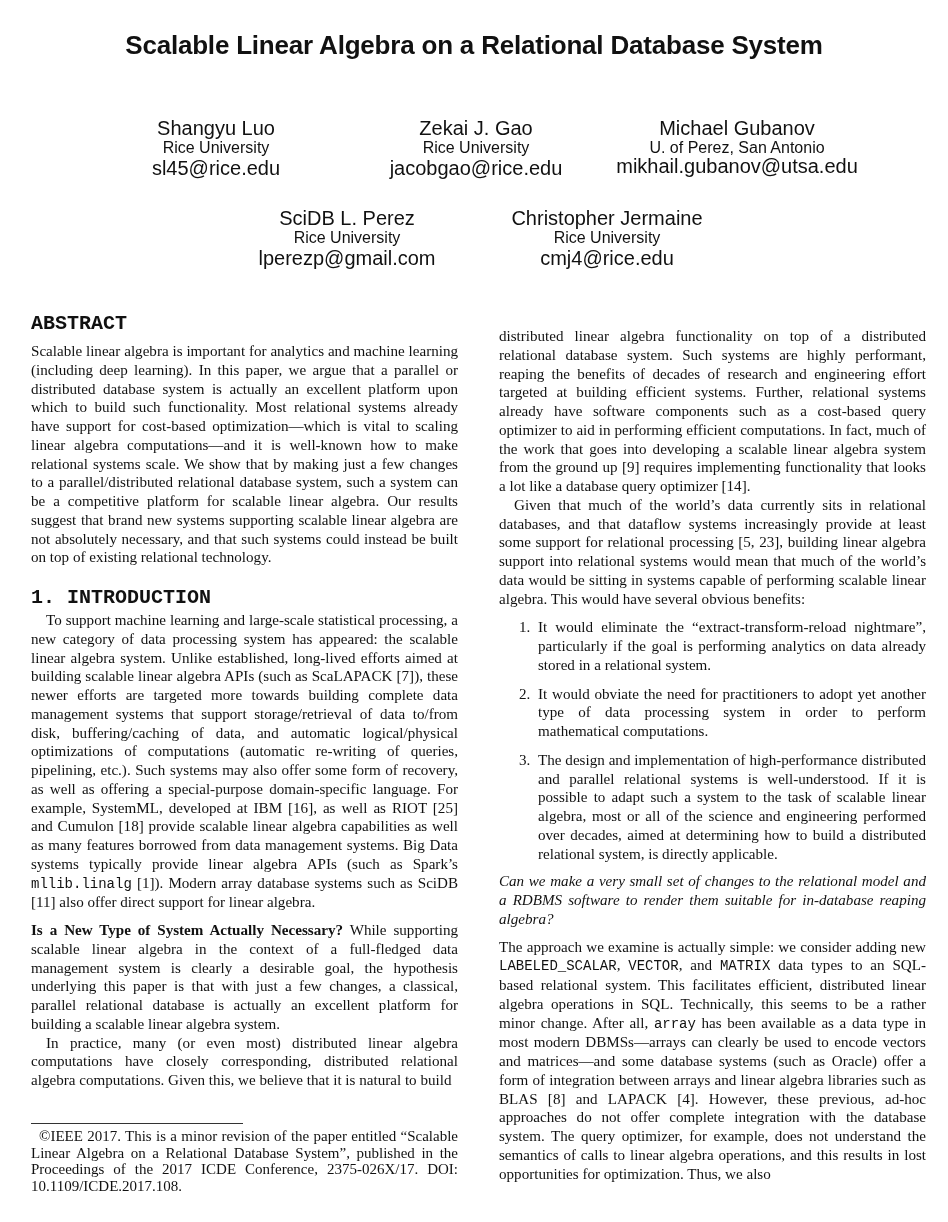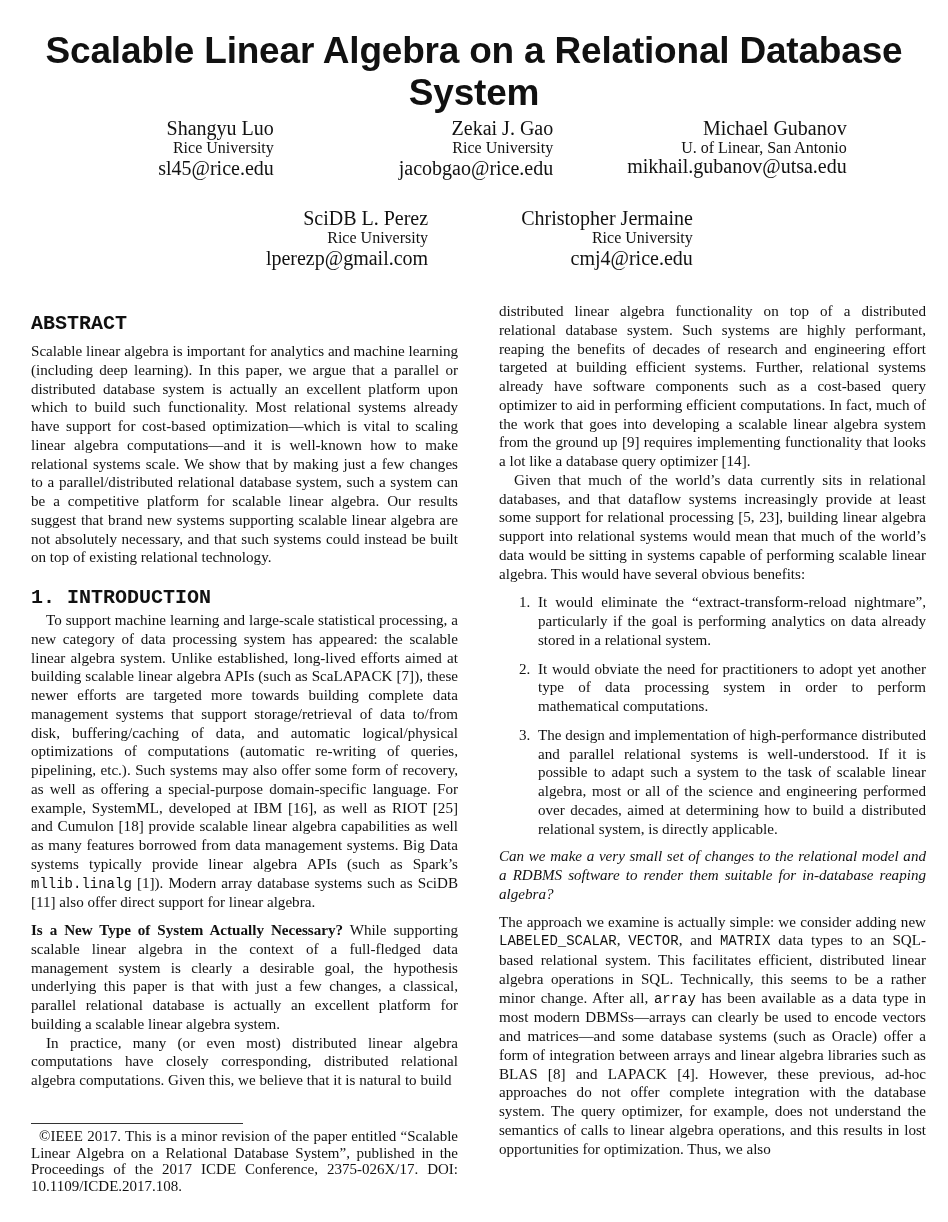--- a/index.html
+++ b/index.html
@@ -1,23 +1,23 @@
 <!DOCTYPE html>
 <html><head>
 <meta charset="utf-8">
 <style>
   html, body { margin: 0; padding: 0; background: #ffffff; }
   body { width: 948px; height: 1222px; position: relative; overflow: hidden; color: #111; }
   .title {
     position: absolute; left: 0; top: 30px; width: 948px; text-align: center;
-    font-family: "Liberation Sans", sans-serif; font-weight: bold; font-size: 37px;
+    font-family: "Liberation Sans", sans-serif; font-weight: bold; font-size: 26px;
     letter-spacing: -0.2px; margin: 0;
   }
   .author {
-    position: absolute; text-align: right; font-family: Liberation Serif, serif; color: #111;
+    position: absolute; text-align: center; font-family: Liberation Sans, sans-serif; color: #111;
     transform: translateX(-50%); white-space: nowrap;
   }
   .author .name { font-size: 20px; line-height: 22px; }
   .author .aff { font-size: 16px; line-height: 18px; }
   .author .email { font-size: 20px; line-height: 22px; }
   .col {
     position: absolute; width: 427px;
     font-family: "Liberation Serif", serif; font-size: 15.1px; line-height: 18.75px;
     text-align: justify;
   }
@@ -51,21 +51,21 @@
   <div class="aff">Rice University</div>
   <div class="email">sl45@rice.edu</div>
 </div>
 <div class="author" style="left:476px; top:117px;">
   <div class="name">Zekai J. Gao</div>
   <div class="aff">Rice University</div>
   <div class="email">jacobgao@rice.edu</div>
 </div>
 <div class="author" style="left:737px; top:117px;">
   <div class="name">Michael Gubanov</div>
-  <div class="aff">U. of Linear, San Antonio</div>
+  <div class="aff">U. of Perez, San Antonio</div>
   <div class="email" style="line-height:18px;">mikhail.gubanov@utsa.edu</div>
 </div>
 <div class="author" style="left:347px; top:207px;">
   <div class="name">SciDB L. Perez</div>
   <div class="aff">Rice University</div>
   <div class="email">lperezp@gmail.com</div>
 </div>
 <div class="author" style="left:607px; top:207px;">
   <div class="name">Christopher Jermaine</div>
   <div class="aff">Rice University</div>
@@ -84,21 +84,21 @@
   <p style="margin-top:9px;"><span class="bold">Is a New Type of System Actually Necessary?</span><span> While supporting scalable linear algebra in the context of a full-fledged data management system is clearly a desirable goal, the hypothesis underlying this paper is that with just a few changes, a classical, parallel relational database is actually an excellent platform for building a scalable linear algebra system.</span></p>
 
   <p class="indent">In practice, many (or even most) distributed linear algebra computations have closely corresponding, distributed relational algebra computations. Given this, we believe that it is natural to build</p>
 </div>
 
 <div class="footrule"></div>
 <div class="footnote">
   <span class="copy">©</span><span>IEEE 2017. This is a minor revision of the paper entitled “Scalable Linear Algebra on a Relational Database System”, published in the Proceedings of the 2017 ICDE Conference, 2375-026X/17. DOI: 10.1109/ICDE.2017.108.</span>
 </div>
 
-<div class="col" style="left:499px; top:302px;">
+<div class="col" style="left:499px; top:327px;">
   <p>distributed linear algebra functionality on top of a distributed relational database system. Such systems are highly performant, reaping the benefits of decades of research and engineering effort targeted at building efficient systems. Further, relational systems already have software components such as a cost-based query optimizer to aid in performing efficient computations. In fact, much of the work that goes into developing a scalable linear algebra system from the ground up [9] requires implementing functionality that looks a lot like a database query optimizer [14].</p>
   <p class="indent">Given that much of the world’s data currently sits in relational databases, and that dataflow systems increasingly provide at least some support for relational processing [5, 23], building linear algebra support into relational systems would mean that much of the world’s data would be sitting in systems capable of performing scalable linear algebra. This would have several obvious benefits:</p>
 
   <ol class="benefits" style="margin-top:10px;">
     <li><span class="marker">1.</span><span>It would eliminate the “extract-transform-reload nightmare”, particularly if the goal is performing analytics on data already stored in a relational system.</span></li>
     <li style="margin-top:10px;"><span class="marker">2.</span><span>It would obviate the need for practitioners to adopt yet another type of data processing system in order to perform mathematical computations.</span></li>
     <li style="margin-top:10px;"><span class="marker">3.</span><span>The design and implementation of high-performance distributed and parallel relational systems is well-understood. If it is possible to adapt such a system to the task of scalable linear algebra, most or all of the science and engineering performed over decades, aimed at determining how to build a distributed relational system, is directly applicable.</span></li>
   </ol>
 
 

